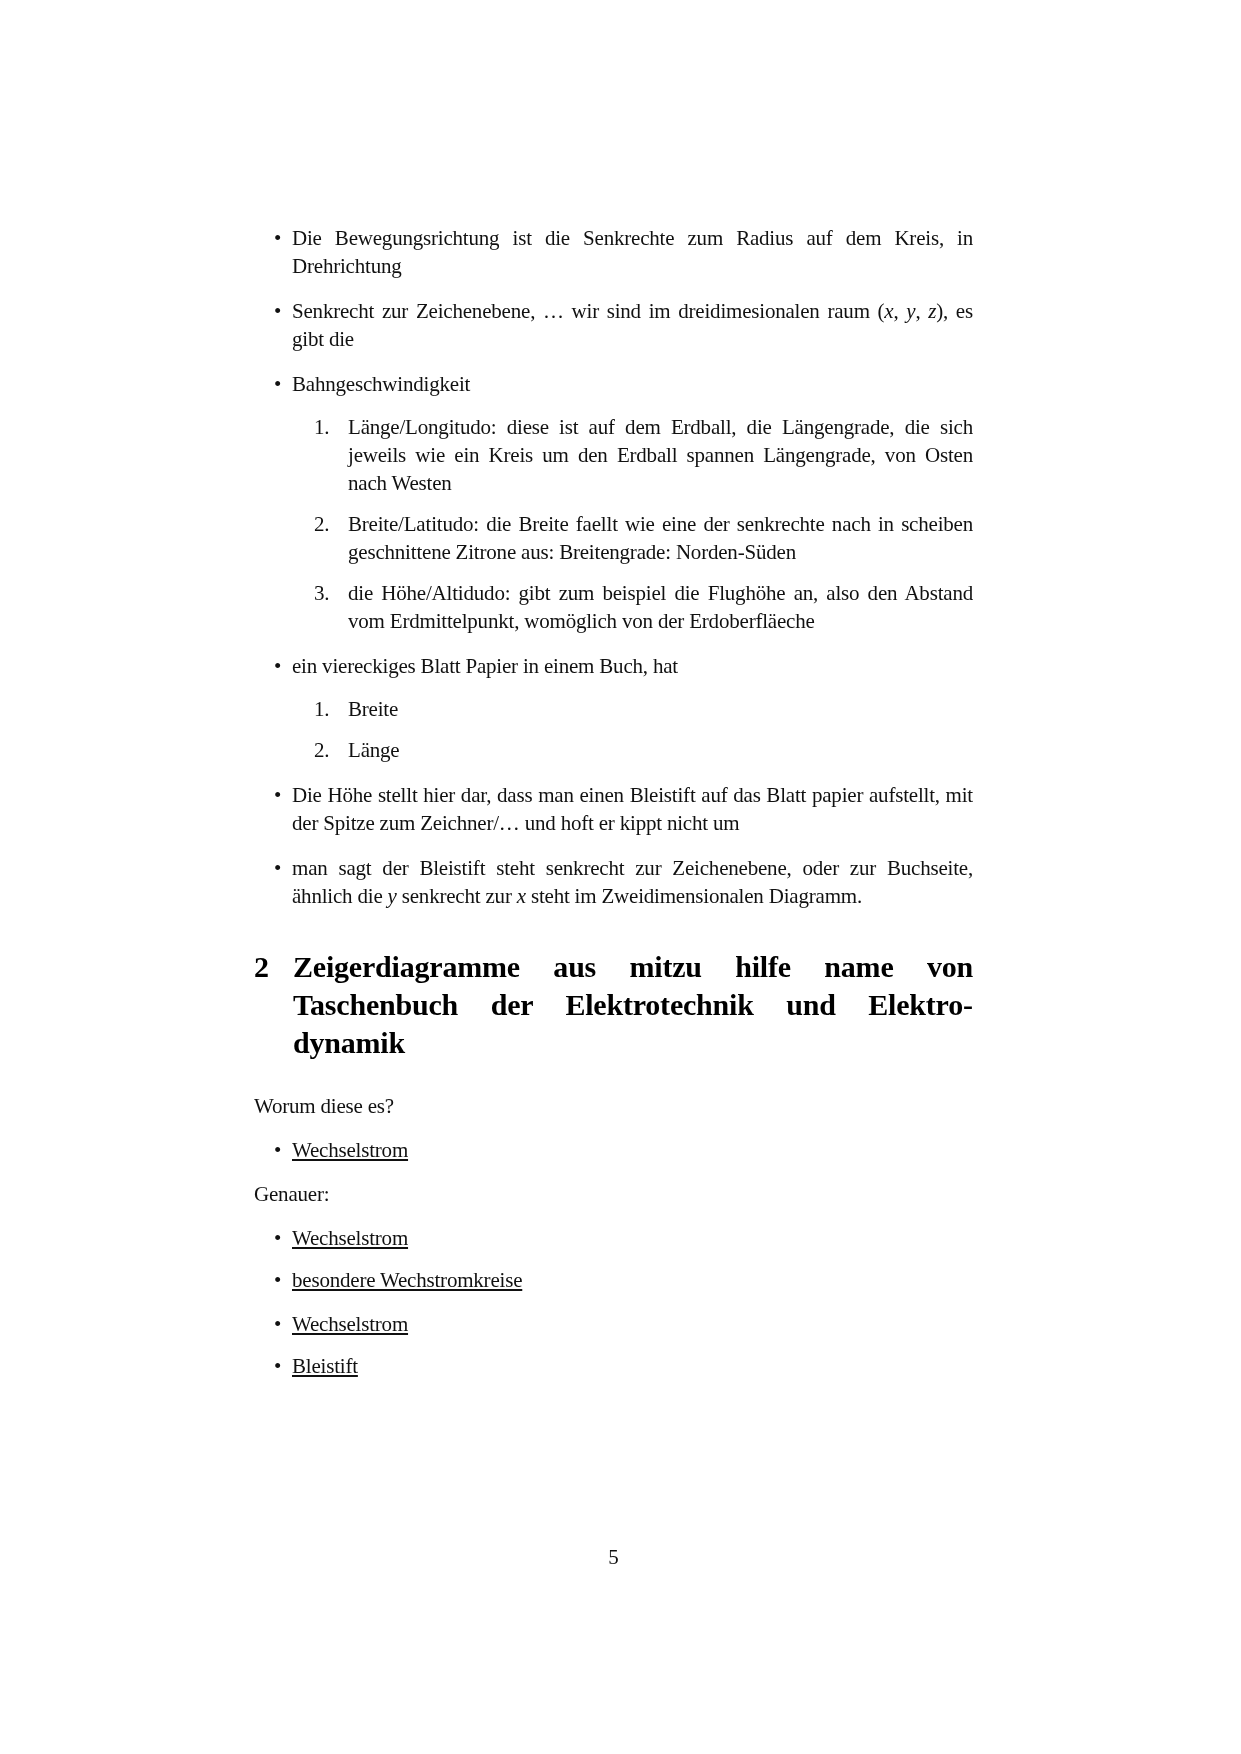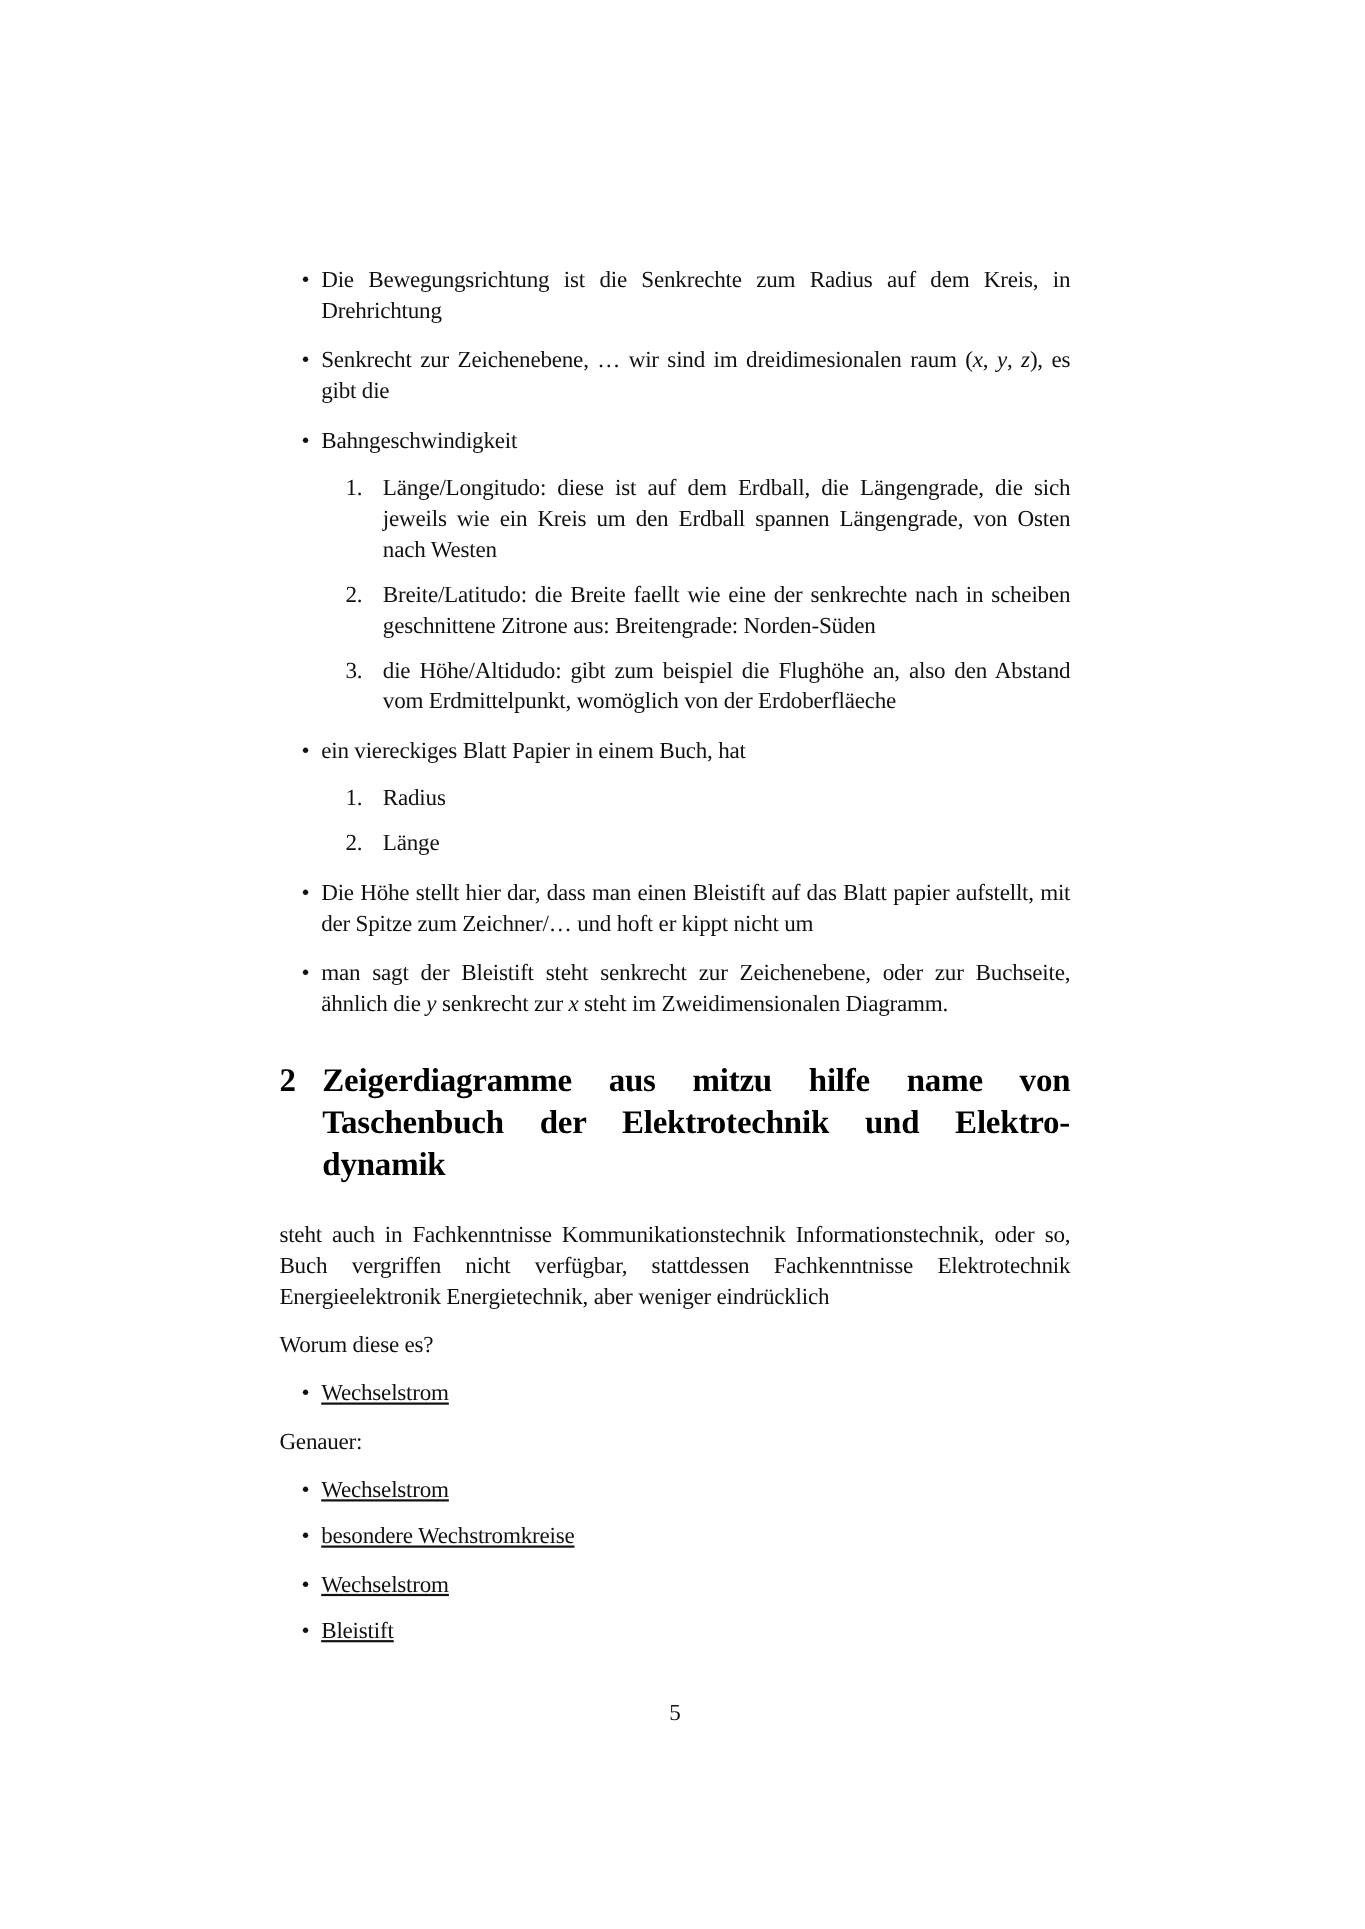--- a/index.html
+++ b/index.html
@@ -15,21 +15,21 @@
     color: #111111;
     font-family: "Liberation Serif", "DejaVu Serif", serif;
     font-size: 21px;
     line-height: 28px;
     letter-spacing: -0.2px;
     overflow: hidden;
   }
   .content {
     position: absolute;
     left: 254px;
-    top: 240px;
+    top: 224px;
     width: 719px;
     text-align: justify;
   }
   
   ul.itemize {
     list-style: none;
     margin: 0 0 18px 0;
     padding: 0 0 0 38px;
   }
   ul.itemize > li {
@@ -125,34 +125,33 @@
         <span>Bahngeschwindigkeit</span>
         <ol class="enumerate">
           <li>Länge/Longitudo: diese ist auf dem Erdball, die Längengrade, die sich jeweils wie ein Kreis um den Erdball spannen Längengrade, von Osten nach Westen</li>
           <li>Breite/Latitudo: die Breite faellt wie eine der senkrechte nach in scheiben geschnittene Zitrone aus: Breitengrade: Norden-Süden</li>
           <li>die Höhe/Altidudo: gibt zum beispiel die Flughöhe an, also den Ab­stand vom Erdmittelpunkt, womöglich von der Erdoberfläeche</li>
         </ol>
       </li>
       <li>
         <span>ein viereckiges Blatt Papier in einem Buch, hat</span>
         <ol class="enumerate">
-          <li>Radius</li>
+          <li>Breite</li>
           <li>Länge</li>
         </ol>
       </li>
       <li>Die Höhe stellt hier dar, dass man einen Bleistift auf das Blatt papier aufstellt, mit der Spitze zum Zeichner/… und hoft er kippt nicht um</li>
       <li>man sagt der Bleistift steht senkrecht zur Zeichenebene, oder zur Buchsei­te, ähnlich die <i>y</i> senkrecht zur <i>x</i> steht im Zweidimensionalen Diagramm.</li>
     </ul>
 
     <h2 class="section">
       <span class="sec-num">2</span>
       <span class="sec-title">Zeigerdiagramme aus mitzu hilfe name von Taschenbuch der Elektrotechnik und Elektro­dynamik</span>
     </h2>
 
-    <p class="para">steht auch in Fachkenntnisse Kommunikationstechnik Informationstechnik, oder so, Buch vergriffen nicht verfügbar, stattdessen Fachkenntnisse Elektrotechnik Energieelektronik Energietechnik, aber weniger eindrücklich</p>
 
     <p class="para">Worum diese es?</p>
 
     <ul class="simple">
       <li>Wechselstrom</li>
     </ul>
 
     <p class="para">Genauer:</p>
 
     <ul class="simple">

